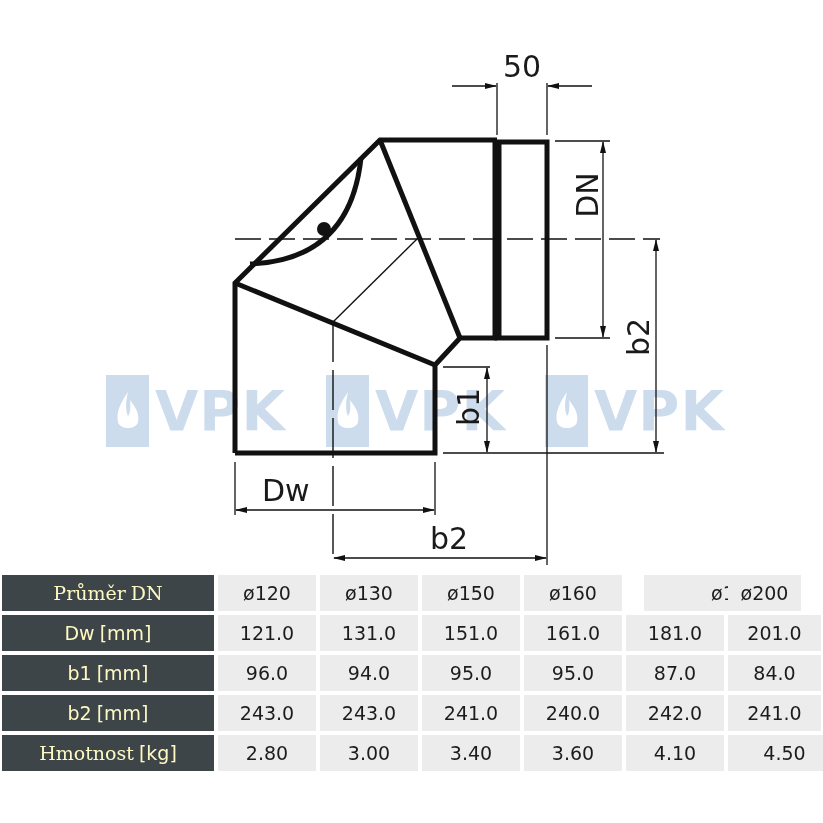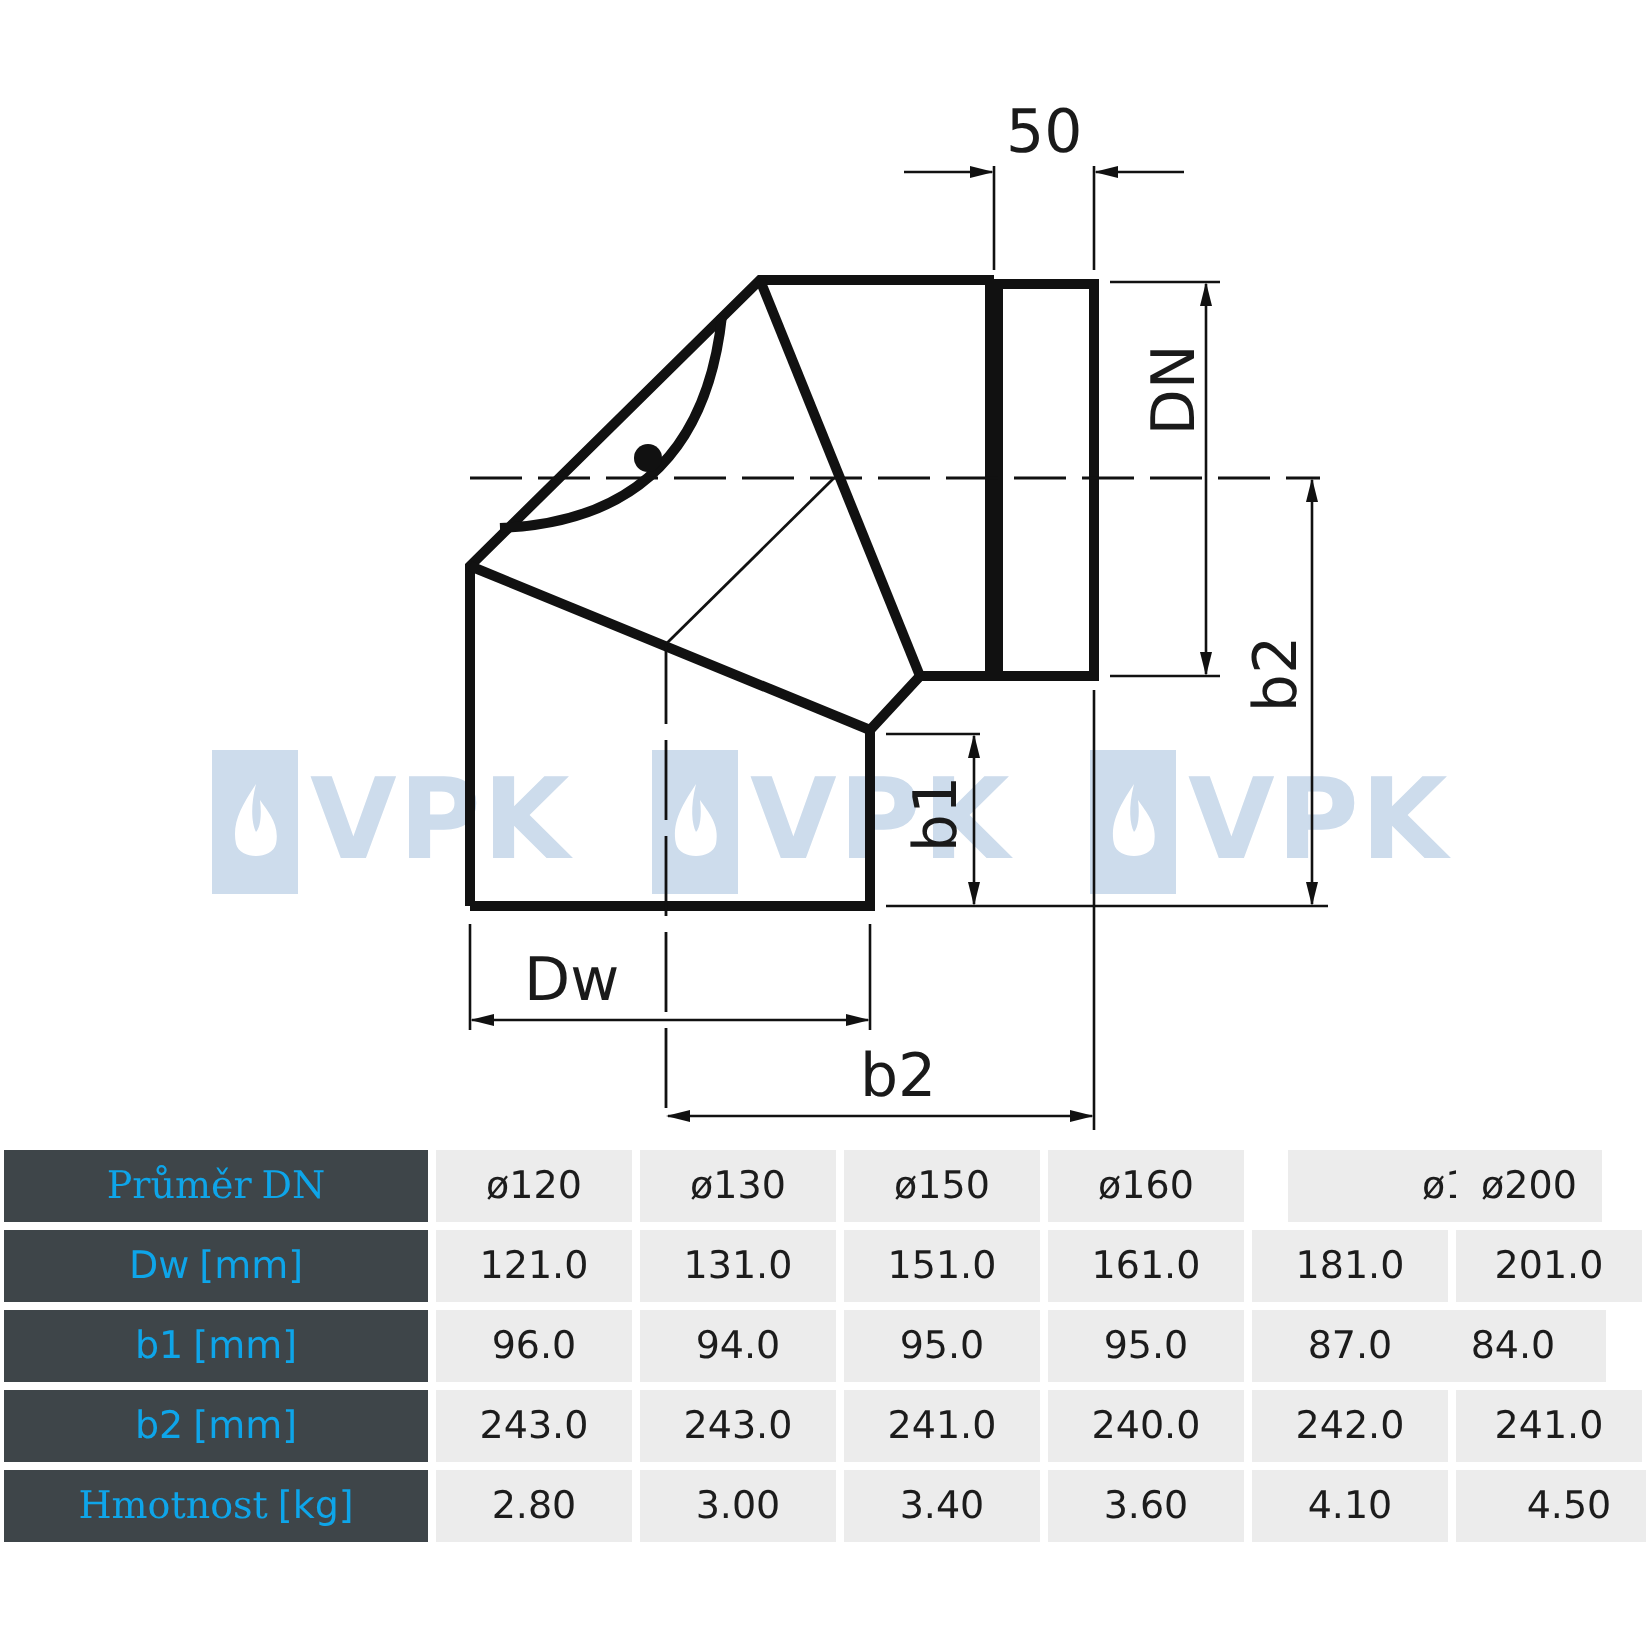--- a/index.html
+++ b/index.html
@@ -5,21 +5,21 @@
     html, body { margin: 0; padding: 0; background: #ffffff; }
     body { width: 823px; height: 823px; position: relative; overflow: hidden; font-family: "DejaVu Sans", sans-serif; }
     #drawing { position: absolute; left: 0; top: 0; width: 823px; height: 570px; }
     .wm { position: absolute; top: 375px; height: 72px; display: flex; align-items: center; pointer-events: none; }
     .wm-box { width: 43px; height: 72px; background: #cddcec; display: flex; align-items: center; justify-content: center; }
     .wm-text { font-family: "DejaVu Sans", sans-serif; font-weight: bold; font-size: 56px; color: #cddcec; letter-spacing: 1px; margin-left: 6px; line-height: 72px; }
     .dim-label { position: absolute; font-family: "DejaVu Sans", sans-serif; font-size: 30px; color: #1a1a1a; line-height: 1; }
     .rot { transform: rotate(-90deg); transform-origin: center center; }
     #spec-table { position: absolute; left: 2px; top: 575px; border-collapse: separate; border-spacing: 0; }
     .row { position: absolute; left: 0; height: 36px; }
-    .cell-h { position: absolute; left: 0; width: 212px; height: 36px; background: #3e4549; color: #0ea5e9; font-family: "DejaVu Serif", serif; font-size: 19px; display: flex; align-items: center; justify-content: center; }
+    .cell-h { position: absolute; left: 0; width: 212px; height: 36px; background: #3e4549; color: #fef9c3; font-family: "DejaVu Serif", serif; font-size: 19px; display: flex; align-items: center; justify-content: center; }
     .cell-h .unit { font-family: "DejaVu Sans", sans-serif; margin-left: 5px; }
     .cell-d { position: absolute; width: 98px; height: 36px; background: #ececec; color: #1c1c1c; font-family: "DejaVu Sans", sans-serif; font-size: 19px; display: flex; align-items: center; justify-content: center; }
   </style>
 </head>
 <body>
 
 <div class="wm" style="left:106px;">
   <div class="wm-box">
     <svg width="24" height="42" viewBox="0 0 24 42">
         <path d="M12 2 C4 14 0 22 2 32 C4 40 20 40 22 32 C24 22 18 16 14 10 C15 18 14 24 12 26 C10 22 9 14 12 2 Z" fill="#ffffff"></path>
@@ -135,21 +135,21 @@
   <div class="row" style="top:80px;">
     <div class="cell-h">
         <span style="font-family:'DejaVu Sans',sans-serif;">b1</span>
         <span class="unit">[mm]</span>
       </div>
     <div class="cell-d" style="left:216px;">96.0</div>
     <div class="cell-d" style="left:318px;">94.0</div>
     <div class="cell-d" style="left:420px;">95.0</div>
     <div class="cell-d" style="left:522px;">95.0</div>
     <div class="cell-d" style="left:624px;">87.0</div>
-    <div class="cell-d" style="left:708px; width:93px;">84.0</div>
+    <div class="cell-d" style="left:726px; width:93px;">84.0</div>
   </div>
   <div class="row" style="top:120px;">
     <div class="cell-h">
         <span style="font-family:'DejaVu Sans',sans-serif;">b2</span>
         <span class="unit">[mm]</span>
       </div>
     <div class="cell-d" style="left:216px;">243.0</div>
     <div class="cell-d" style="left:318px;">243.0</div>
     <div class="cell-d" style="left:420px;">241.0</div>
     <div class="cell-d" style="left:522px;">240.0</div>

